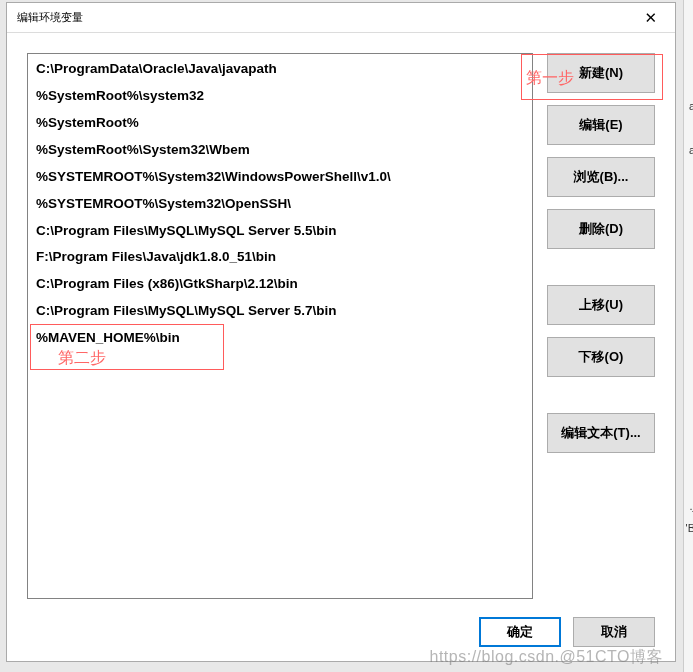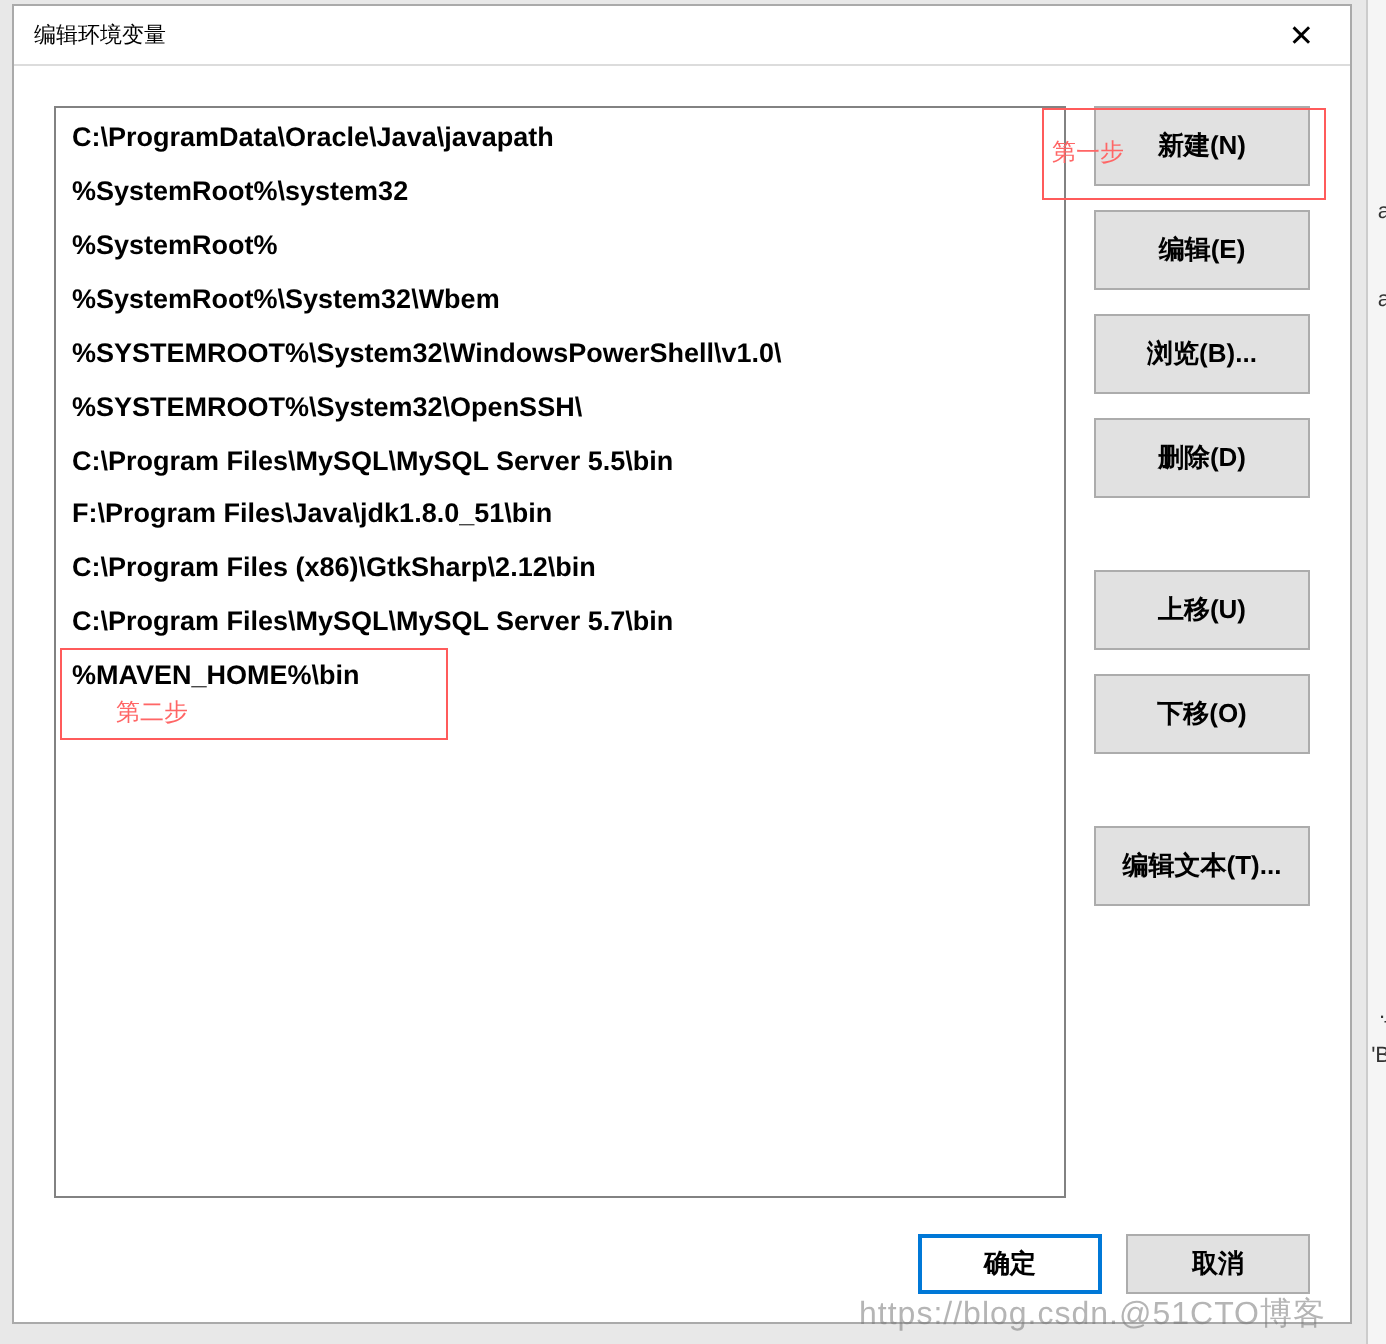--- a/index.html
+++ b/index.html
@@ -88,21 +88,21 @@
     margin-bottom: 12px;
   }
   .btn-spacer { height: 24px; }
   .footer {
     display: flex;
     justify-content: flex-end;
     gap: 12px;
     padding-top: 18px;
   }
   .btn-footer {
-    width: 92px;
+    width: 82px;
     height: 30px;
     border: 1px solid #acacac;
     background: #e1e1e1;
     display: flex;
     align-items: center;
     justify-content: center;
     cursor: pointer;
   }
   .btn-ok {
     border: 2px solid #0078d7;
@@ -118,21 +118,21 @@
     left: 521px; top: 54px;
     width: 142px; height: 46px;
   }
   .annot-box-2 {
     left: 30px; top: 324px;
     width: 194px; height: 46px;
   }
   .annot-label {
     position: absolute;
     color: #ff6666;
-    font-size: 12px;
+    font-size: 16px;
     pointer-events: none;
   }
   .annot-label-1 { left: 526px; top: 68px; }
   .annot-label-2 { left: 58px; top: 348px; }
   .watermark {
     position: absolute;
     right: 30px;
     bottom: 4px;
     color: rgba(120,120,120,0.55);
     font-size: 16px;

